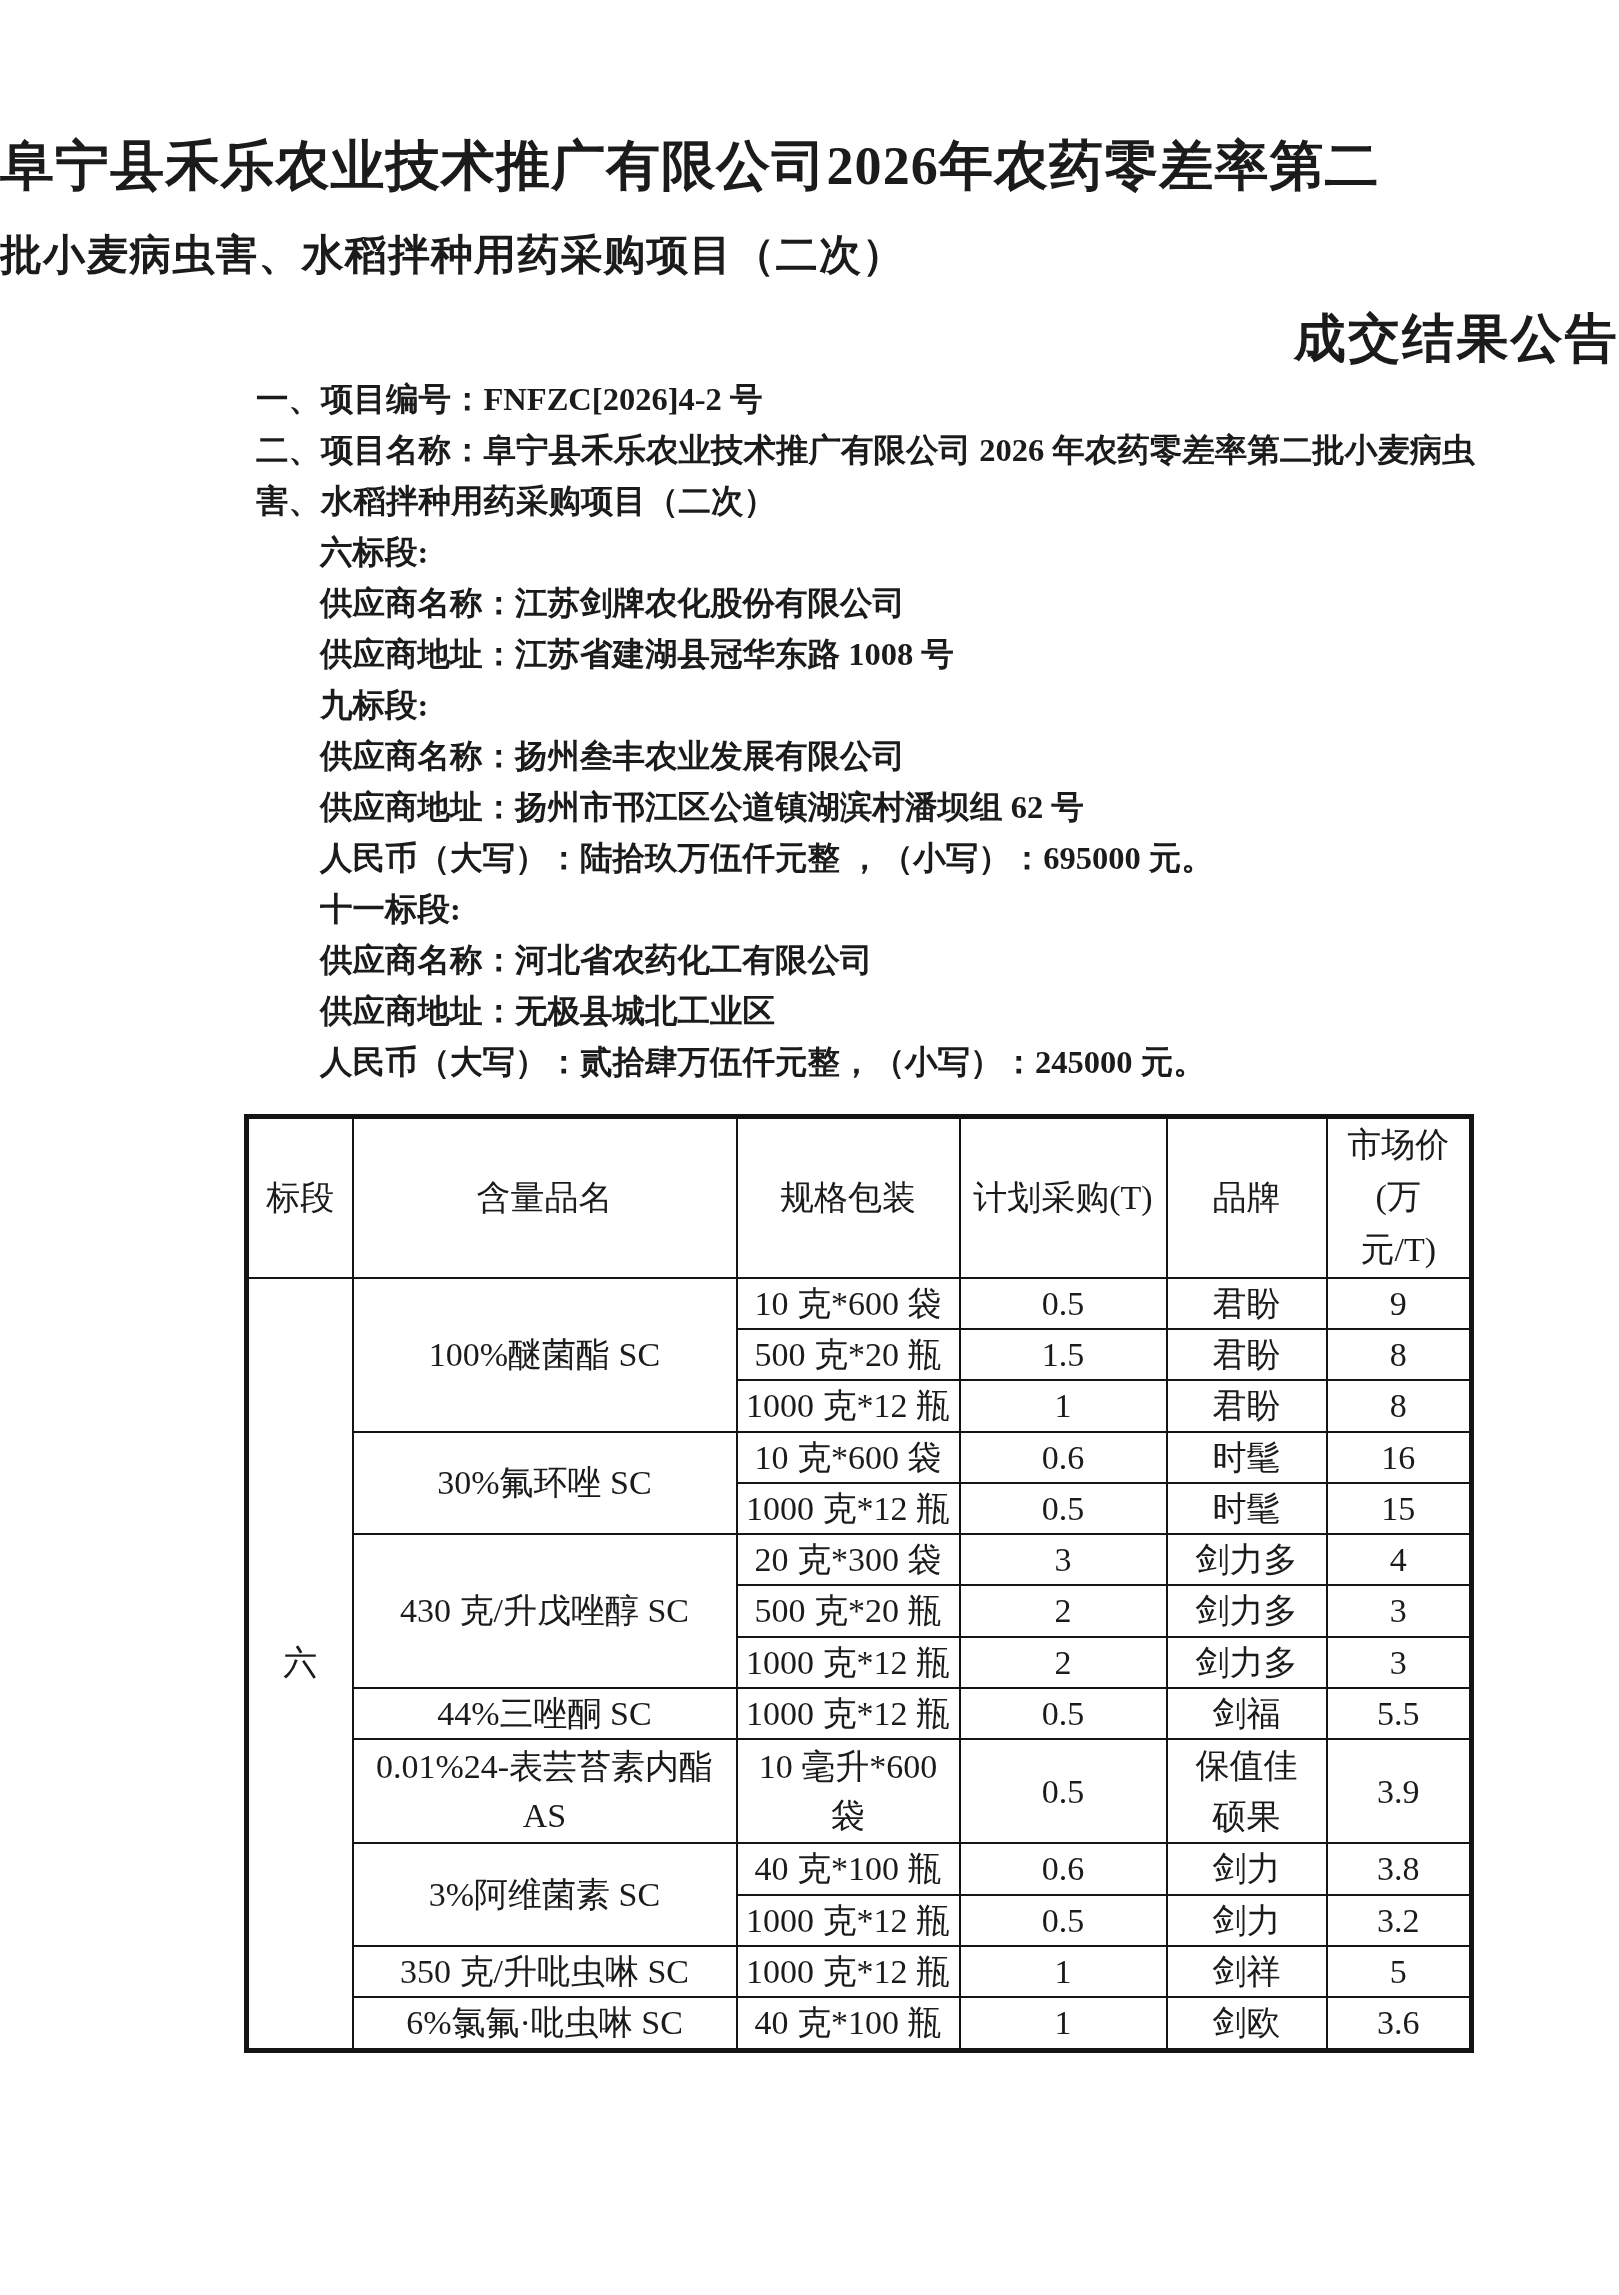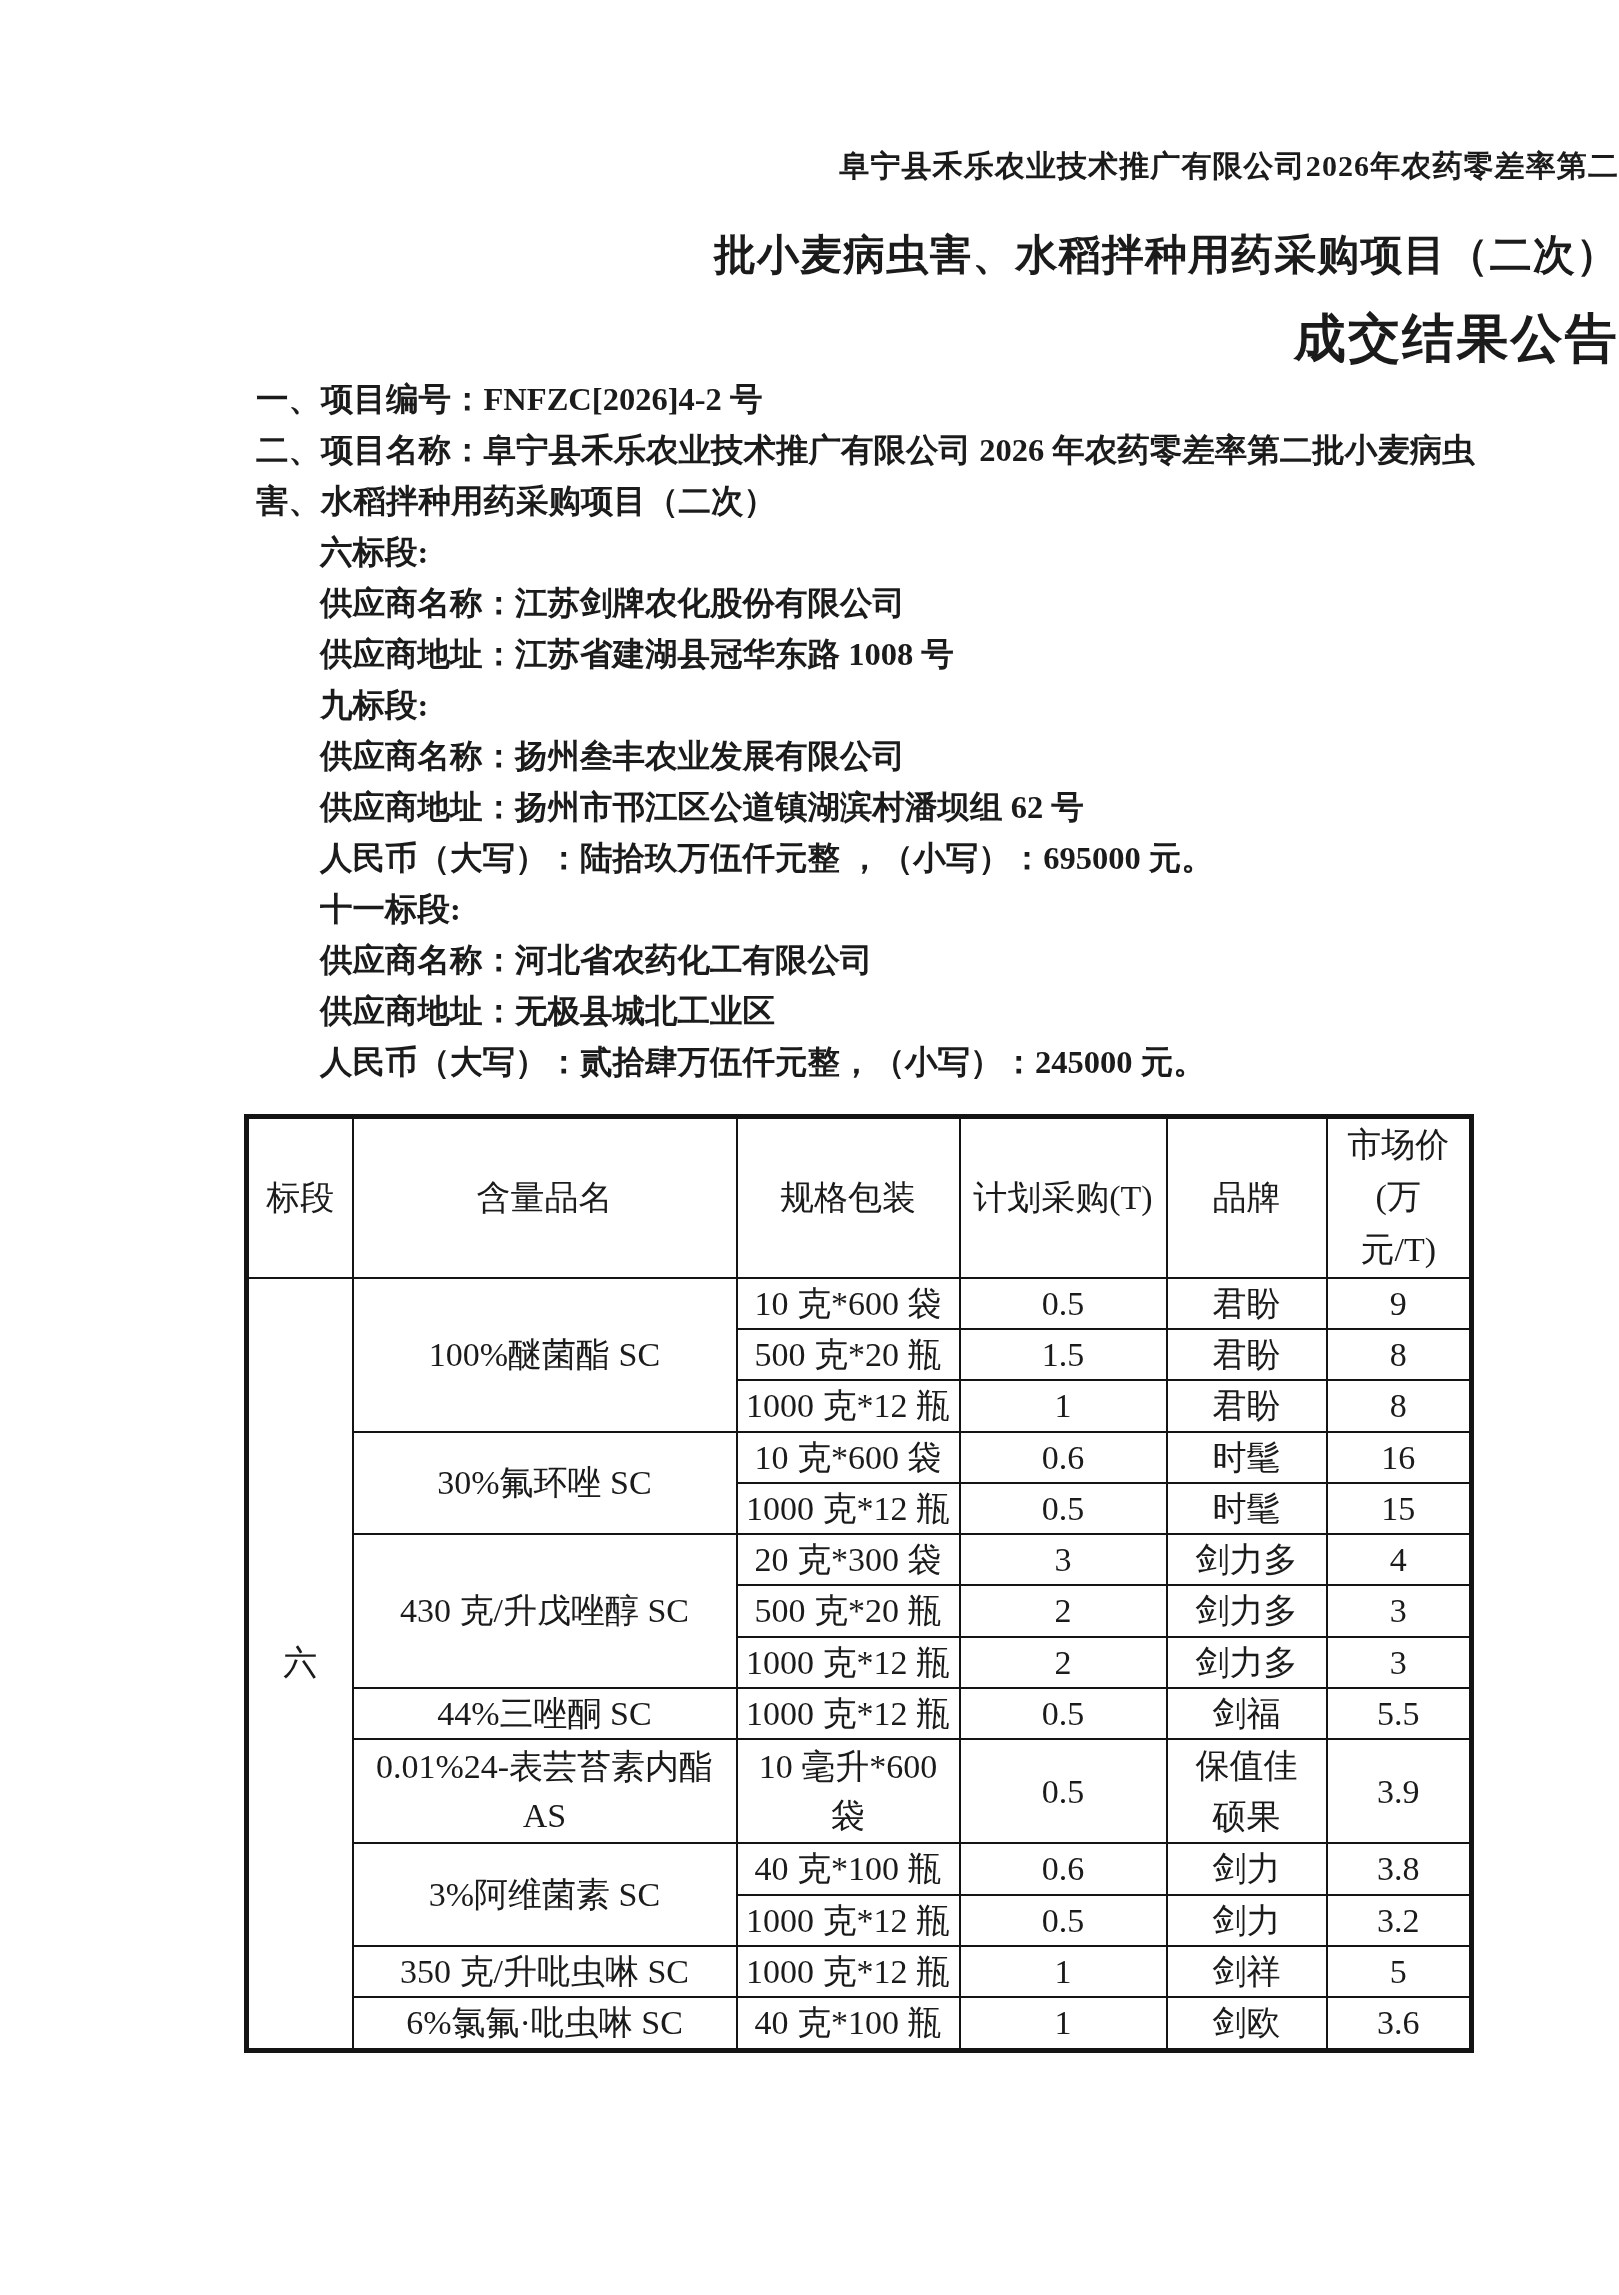--- a/index.html
+++ b/index.html
@@ -6,26 +6,26 @@
   .page {
     position:relative;
     width:1619px; height:2295px;
     background:#ffffff;
     color:#1b1b1b;
     font-family:"Liberation Serif","DejaVu Serif",serif;
     overflow:hidden;
   }
   .title-1 {
     padding-top:139px;
-    text-align:right;
-    font-size:30px; font-weight:bold; line-height:54px;
+    text-align:left;
+    font-size:54px; font-weight:bold; line-height:54px;
     letter-spacing:1.1px;
   }
   .title-2 {
-    text-align:right;
+    text-align:left;
     font-size:42px; font-weight:bold; line-height:54px;
     margin-top:35px;
     letter-spacing:1.1px;
   }
   .subtitle {
     text-align:right;
     font-size:52px; font-weight:bold; line-height:59px;
     margin-top:27px;
     letter-spacing:2.2px;
   }

